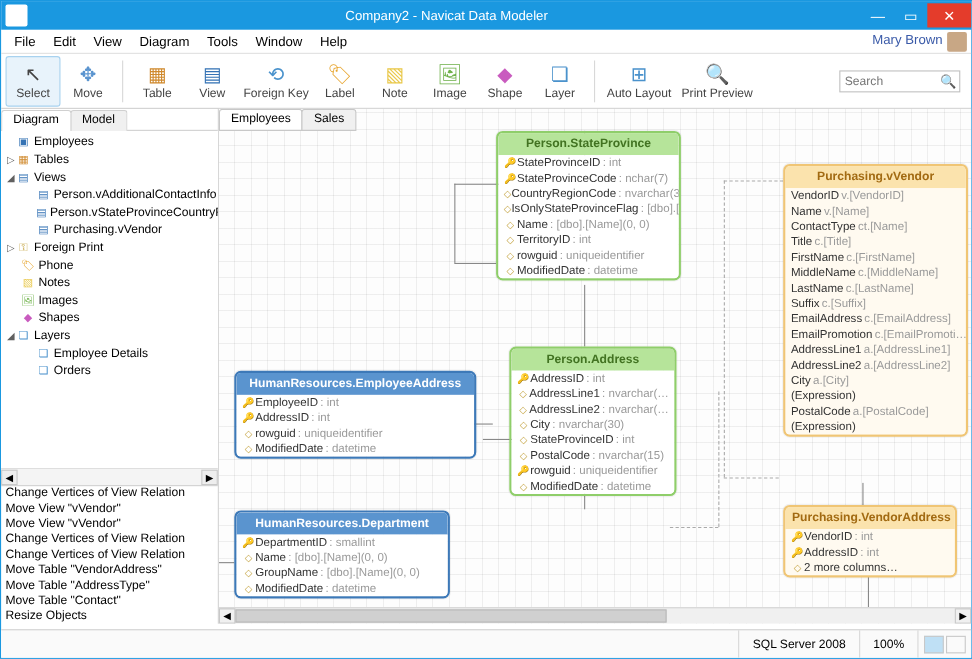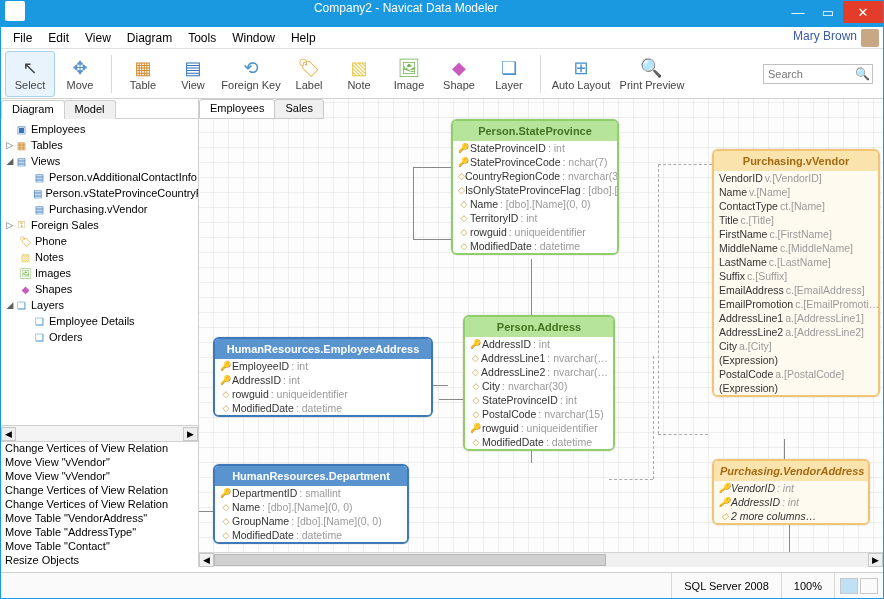--- a/index.html
+++ b/index.html
@@ -1,18 +1,18 @@
 <!DOCTYPE html>
 <html><head>
 <meta charset="utf-8">
 <style>
 * { box-sizing: border-box; margin: 0; padding: 0; font-family: "Segoe UI", Tahoma, sans-serif; }
 body { width: 884px; height: 599px; overflow: hidden; background: #fff; border: 1px solid #1a98e0; position: relative; }
 
-.titlebar { height: 26px; background: #1a98e0; color: #fff; display: flex; font-size: 12px; }
+.titlebar { height: 26px; background: #1a98e0; color: #fff; display: flex; align-items: center; font-size: 12px; }
 .titlebar .app-icon { width: 20px; height: 20px; margin: 0 4px; background: #fff; border-radius: 2px; }
 .titlebar .title { flex: 1; text-align: center; }
 .titlebar .win-btns { display: flex; }
 .titlebar .win-btn { width: 30px; height: 22px; display: flex; align-items: center; justify-content: center; font-size: 13px; cursor: pointer; }
 .titlebar .win-btn.close { background: #e43c2b; width: 40px; }
 
 .menubar { height: 22px; display: flex; align-items: center; font-size: 12px; padding: 0 4px; border-bottom: 1px solid #e0e0e0; }
 .menubar .menu-item { padding: 2px 8px; cursor: pointer; }
 .menubar .user { margin-left: auto; color: #3a5aa8; display: flex; align-items: flex-start; gap: 4px; }
 .menubar .user .avatar { width: 18px; height: 18px; background: #c8a785; border-radius: 2px; }
@@ -202,21 +202,21 @@
           <span class="ticon2" style="color:#3573b5">▤</span>
           <span>Person.vStateProvinceCountryRegion</span>
         </div>
       <div class="node ind2">
           <span class="ticon2" style="color:#3573b5">▤</span>
           <span>Purchasing.vVendor</span>
         </div>
       <div class="node">
           <span class="arrow">▷</span>
           <span class="ticon2" style="color:#c7a84a">⚿</span>
-          <span>Foreign Sales</span>
+          <span>Foreign Print</span>
         </div>
       <div class="node ind1">
           <span class="ticon2" style="color:#e7a52e">🏷</span>
           <span>Phone</span>
         </div>
       <div class="node ind1">
           <span class="ticon2" style="color:#e9c84a">▧</span>
           <span>Notes</span>
         </div>
       <div class="node ind1">
@@ -495,21 +495,21 @@
             <span class="nm">PostalCode</span>
             <span class="ty">  a.[PostalCode]</span>
           </div>
           <div class="erow">
             <span class="nm">(Expression)</span>
             <span class="ty"></span>
           </div>
         </div>
     </div>
 
-    <div class="entity e-orange" style="left:513px; top:360px; width:158px;font-style:italic;">
+    <div class="entity e-orange" style="left:513px; top:360px; width:158px;">
       <div class="ehead">Purchasing.VendorAddress</div>
       <div class="ebody" id="cols-va">
           <div class="erow">
             <span class="ic">🔑</span>
             <span class="nm">VendorID</span>
             <span class="ty">: int</span>
           </div>
           <div class="erow">
             <span class="ic">🔑</span>
             <span class="nm">AddressID</span>

